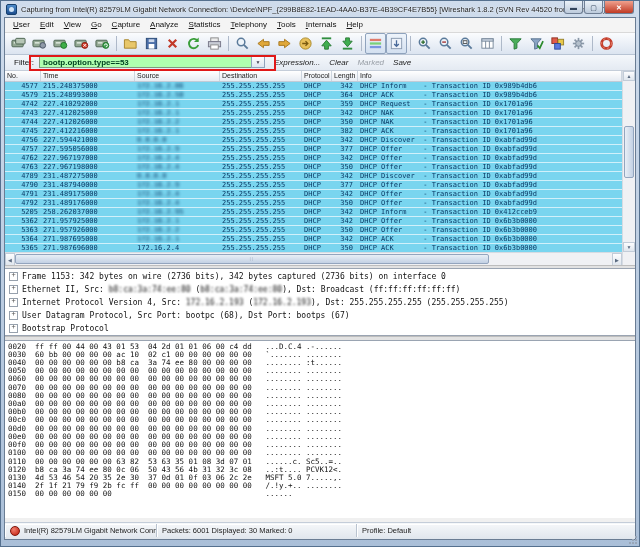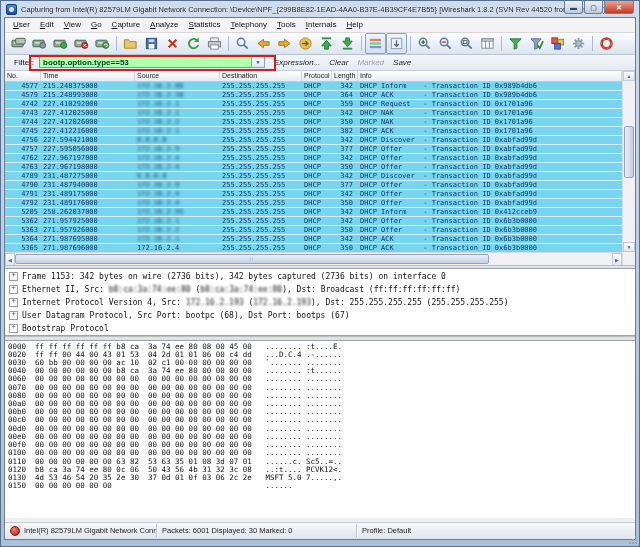--- a/index.html
+++ b/index.html
@@ -373,37 +373,38 @@
       <div class="dline"><span class="expander">+</span><span class="dseg">Frame 1153: 342 bytes on wire (2736 bits), 342 bytes captured (2736 bits) on interface 0</span></div>
       <div class="dline"><span class="expander">+</span><span class="dseg">Ethernet II, Src: </span><span class="dseg redact">b8:ca:3a:74:ee:80</span><span class="dseg"> (</span><span class="dseg redact">b8:ca:3a:74:ee:80</span><span class="dseg">), Dst: Broadcast (ff:ff:ff:ff:ff:ff)</span></div>
       <div class="dline"><span class="expander">+</span><span class="dseg">Internet Protocol Version 4, Src: </span><span class="dseg redact">172.16.2.193</span><span class="dseg"> (</span><span class="dseg redact">172.16.2.193</span><span class="dseg">), Dst: 255.255.255.255 (255.255.255.255)</span></div>
       <div class="dline"><span class="expander">+</span><span class="dseg">User Datagram Protocol, Src Port: bootpc (68), Dst Port: bootps (67)</span></div>
       <div class="dline"><span class="expander">+</span><span class="dseg">Bootstrap Protocol</span></div>
     </div>
 
   <div class="splitter s2"></div>
 
   <div class="hexpane" id="hex-pane">
-      <div class="hexline">0000  ff ff ff ff ff ff b8 ca  3a 74 ee 80 08 00 45 00   ........ :t....E.</div>
       <div class="hexline">0020  ff ff 00 44 00 43 01 53  04 2d 01 01 06 00 c4 dd   ...D.C.4 .-......</div>
       <div class="hexline">0030  60 bb 00 00 00 00 ac 10  02 c1 00 00 00 00 00 00   `....... ........</div>
       <div class="hexline">0040  00 00 00 00 00 00 b8 ca  3a 74 ee 80 00 00 00 00   ........ :t......</div>
+      <div class="hexline">0050  00 00 00 00 00 00 00 00  00 00 00 00 00 00 00 00   ........ ........</div>
       <div class="hexline">0060  00 00 00 00 00 00 00 00  00 00 00 00 00 00 00 00   ........ ........</div>
       <div class="hexline">0070  00 00 00 00 00 00 00 00  00 00 00 00 00 00 00 00   ........ ........</div>
       <div class="hexline">0080  00 00 00 00 00 00 00 00  00 00 00 00 00 00 00 00   ........ ........</div>
       <div class="hexline">00a0  00 00 00 00 00 00 00 00  00 00 00 00 00 00 00 00   ........ ........</div>
       <div class="hexline">00b0  00 00 00 00 00 00 00 00  00 00 00 00 00 00 00 00   ........ ........</div>
       <div class="hexline">00c0  00 00 00 00 00 00 00 00  00 00 00 00 00 00 00 00   ........ ........</div>
       <div class="hexline">00d0  00 00 00 00 00 00 00 00  00 00 00 00 00 00 00 00   ........ ........</div>
       <div class="hexline">00e0  00 00 00 00 00 00 00 00  00 00 00 00 00 00 00 00   ........ ........</div>
       <div class="hexline">00f0  00 00 00 00 00 00 00 00  00 00 00 00 00 00 00 00   ........ ........</div>
       <div class="hexline">0100  00 00 00 00 00 00 00 00  00 00 00 00 00 00 00 00   ........ ........</div>
       <div class="hexline">0110  00 00 00 00 00 00 63 82  53 63 35 01 08 3d 07 01   ......c. Sc5..=..</div>
       <div class="hexline">0120  b8 ca 3a 74 ee 80 0c 06  50 43 56 4b 31 32 3c 08   ..:t.... PCVK12&lt;.</div>
       <div class="hexline">0130  4d 53 46 54 20 35 2e 30  37 0d 01 0f 03 06 2c 2e   MSFT 5.0 7.....,.</div>
+      <div class="hexline">0140  2f 1f 21 79 f9 2b fc ff  00 00 00 00 00 00 00 00   /.!y.+.. ........</div>
       <div class="hexline">0150  00 00 00 00 00 00                                  ......</div>
     </div>
 
   <div class="gapstrip"></div>
 
   <div class="statusbar">
     <div class="st-sect st-left">
       <span class="reddot"></span>
       <span>Intel(R) 82579LM Gigabit Network Connectio...</span>
     </div>

